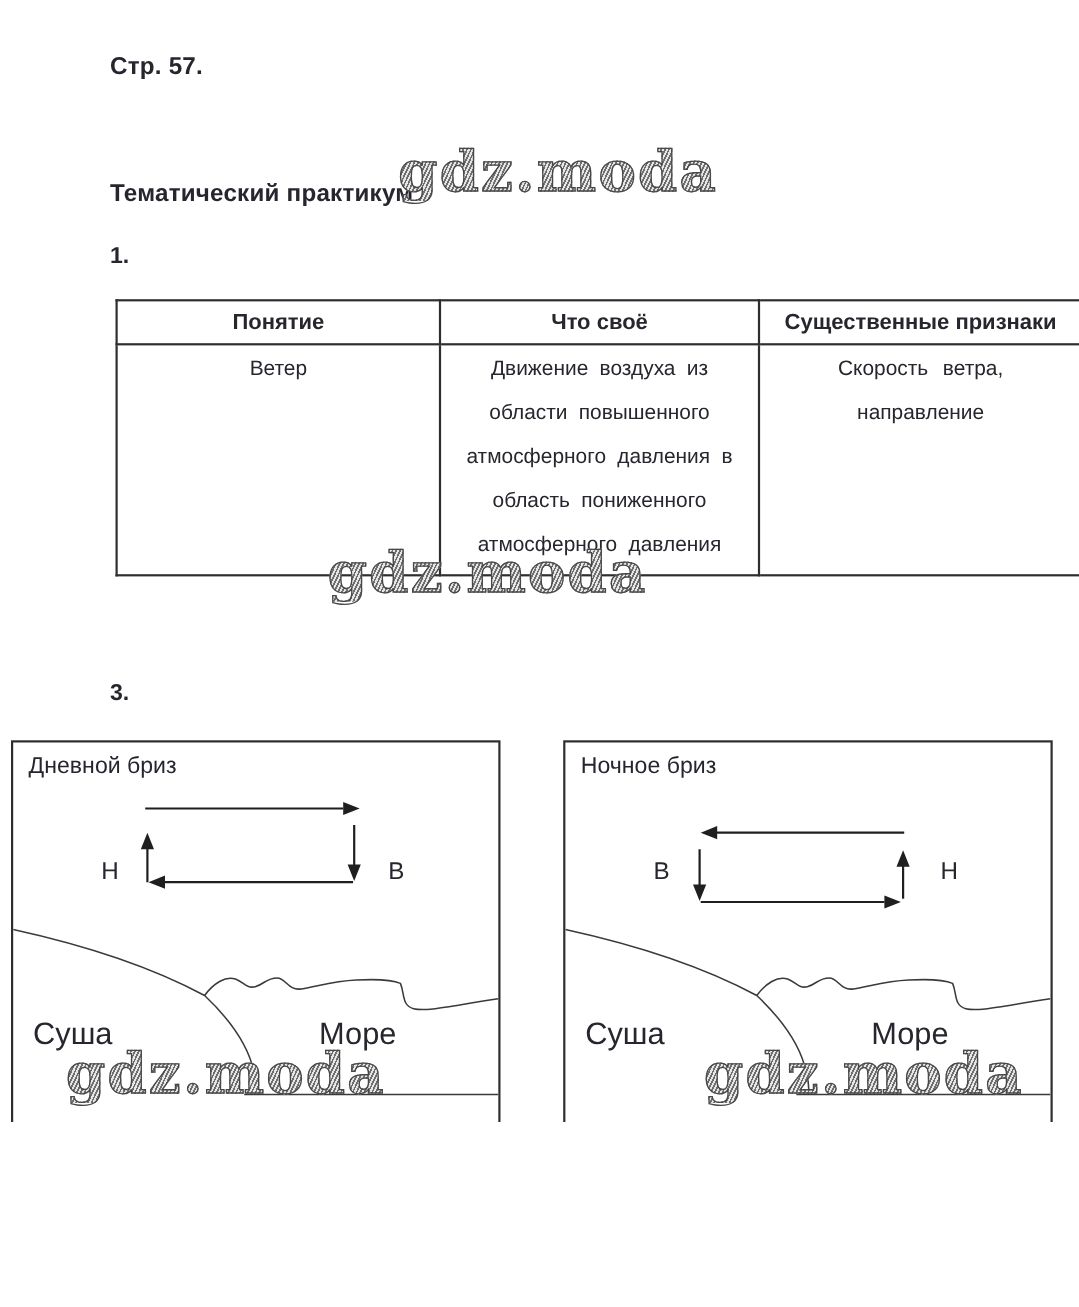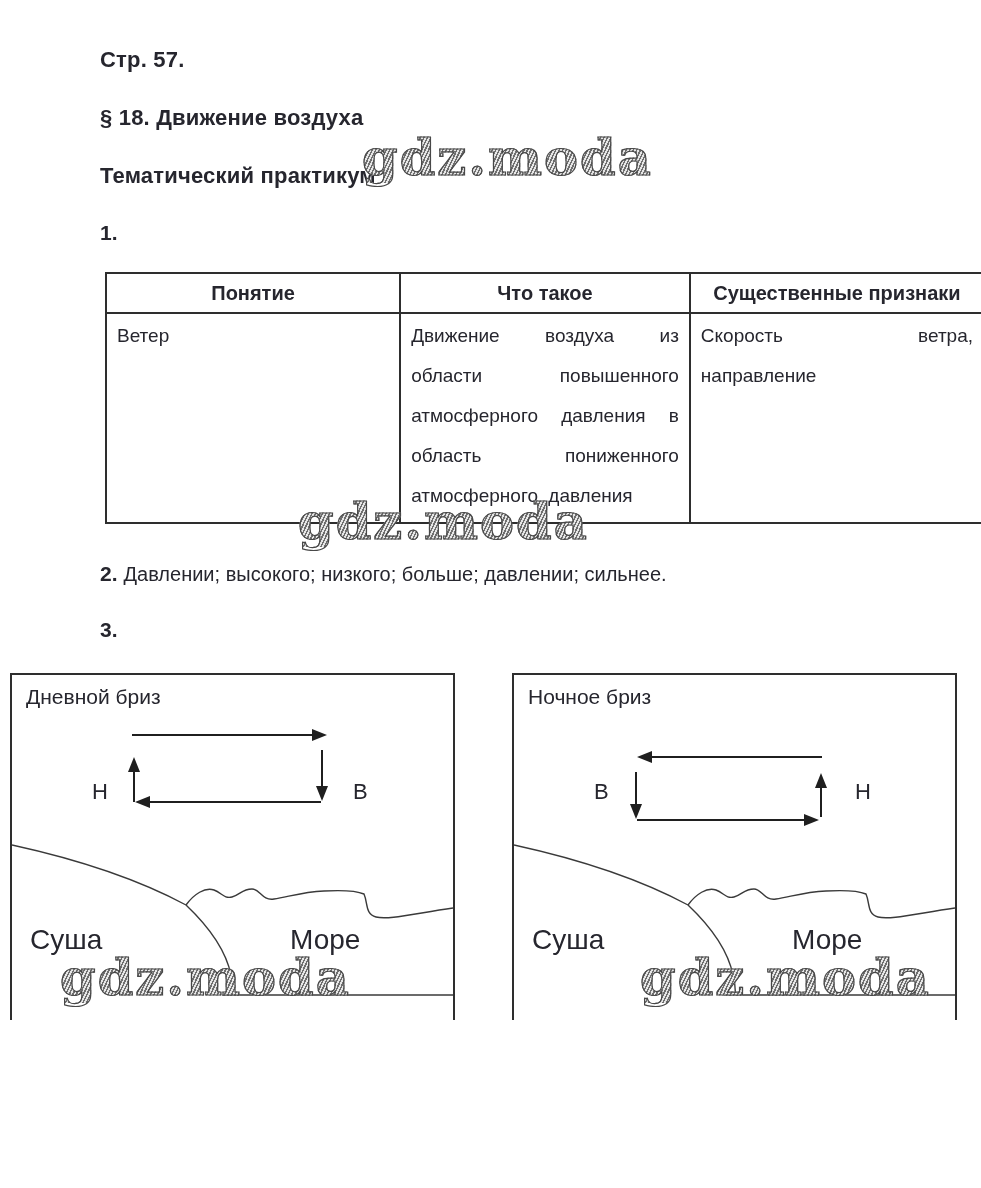--- a/index.html
+++ b/index.html
@@ -58,20 +58,21 @@
     font-size: 20px;
     text-align: center;
     height: 40px;
     vertical-align: middle;
     padding: 2px 6px;
   }
   table.concept td {
     padding: 2px 10px 6px 10px;
     line-height: 40px;
     height: 198px;
+    text-align: center;
   }
   td.j { text-align: justify; text-justify: inter-word; }
   td.ws5 { word-spacing: 5px; }
   td.ws8 { word-spacing: 8px; }
 
   
   .diagram {
     position: absolute;
     top: 673px;
     width: 445px;
@@ -99,53 +100,49 @@
   .para4 b { font-size: 21px; }
   .line2 { position: absolute; left: 100px; top: 562px; font-size: 20px; white-space: nowrap; }
   .line2 b { font-size: 21px; margin-right: 6px; }
 </style>
 </head>
 <body>
 
 <div class="page">
 
   <div class="abs hdr" style="left:100px; top:47px;">Стр. 57.</div>
-  <div class="abs hdr" style="left:100px; top:105px;">§ 18. Движение воздуха</div>
   <div class="abs hdr" style="left:100px; top:163px;">Тематический практикум</div>
   <div class="abs wm" style="left:362px; top:132px;">gdz.moda</div>
 
   <div class="abs item-label" style="left:100px; top:221px;">1.</div>
 
   <table class="concept">
     <colgroup>
         <col style="width:33.5%">
         <col style="width:33%">
         <col style="width:33.5%">
       </colgroup>
     <thead>
       <tr>
         <th>Понятие</th>
-        <th>Что такое</th>
+        <th>Что своё</th>
         <th>Существенные признаки</th>
       </tr>
     </thead>
     <tbody>
       <tr>
         <td>Ветер</td>
         <td class="j ws5">Движение воздуха из области повышенного атмосферного давления в область пониженного атмосферного давления</td>
         <td class="j ws8">Скорость ветра, направление</td>
       </tr>
     </tbody>
   </table>
 
   <div class="abs wm" style="left:298px; top:496px;">gdz.moda</div>
 
-  <div class="line2">
-    <b>2.</b><span>Давлении; высокого; низкого; больше; давлении; сильнее.</span>
-  </div>
 
   <div class="abs item-label" style="left:100px; top:618px;">3.</div>
 
   <div class="diagram" style="left:10px;text-align:center;">
     <svg width="441" height="366" viewBox="0 0 441 366">
 
       <line class="stroke" x1="120" y1="60" x2="300" y2="60"></line>
       <polygon class="head" points="300,54 300,66 315,60"></polygon>
       <line class="stroke" x1="310" y1="75" x2="310" y2="112"></line>
       <polygon class="head" points="304,111 316,111 310,126"></polygon>

